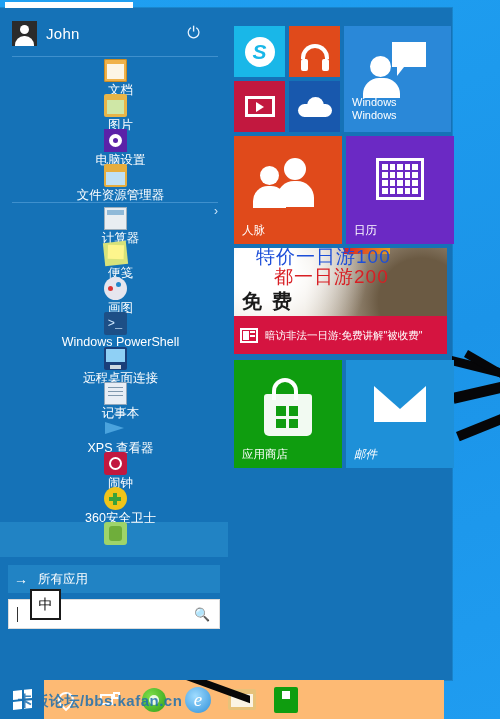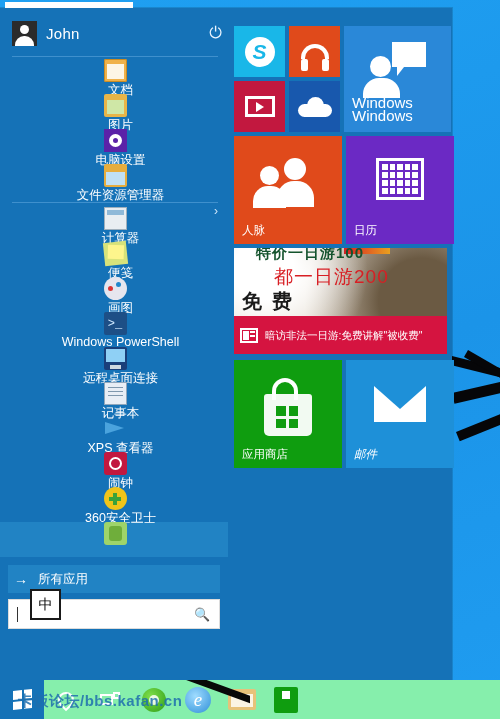--- a/index.html
+++ b/index.html
@@ -20,21 +20,21 @@
   
   #startmenu{
     position:absolute;left:0;top:8px;width:452px;height:672px;
     background:#1572b7;
     box-shadow:0 0 0 1px rgba(0,0,0,.15);
   }
   #topstrip{position:absolute;left:5px;top:-6px;width:128px;height:14px;background:#ffffff;}
 
   
   #leftcol{position:absolute;left:0;top:0;width:228px;height:672px;background:#1572b7;}
-  .userrow{display:flex;align-items:center;height:34px;margin:8px 2px 0 12px;}
+  .userrow{display:flex;align-items:center;height:34px;margin:8px 24px 0 12px;}
   .avatar{width:25px;height:25px;background:#2b2b2b;position:relative;flex:none;overflow:hidden;}
   .avatar::before{content:"";position:absolute;left:8px;top:4px;width:9px;height:9px;border-radius:50%;background:#fff;}
   .avatar::after{content:"";position:absolute;left:3px;top:15px;width:19px;height:13px;border-radius:9px 9px 0 0;background:#fff;}
   .username{color:#ffffff;font-size:15px;margin-left:9px;letter-spacing:.3px;}
   .powerbtn{margin-left:auto;color:#e9f4ff;font-size:16px;line-height:1;padding:2px 4px;cursor:default;}
   .divider{height:1px;background:#3f90cd;margin:6px 10px 0 12px;}
 
   .applist{margin-top:2px;}
   .appitem{display:flex;align-items:center;height:35px;padding-left:12px;padding-right:10px;cursor:default;flex-direction:column;}
   .appitem.selected{background:#2183c4;}
@@ -105,21 +105,21 @@
   #t-calendar{left:115px;top:128px;background:#6b29c4;}
   #t-news{left:3px;top:240px;width:213px;height:106px;background:#d51440;}
   #t-store{left:3px;top:352px;background:#0f9d0f;}
   #t-mail{left:115px;top:352px;background:#1e90d8;font-style:italic;}
 
   .newsphoto{position:absolute;left:0;top:0;width:100%;height:68px;overflow:hidden;background:#e9e2d8;}
   .np-bg{position:absolute;inset:0;background:
      radial-gradient(circle at 14% 32%, #ffffff 0 16%, rgba(255,255,255,0) 55%),
      radial-gradient(circle at 88% 78%, #6b5a43 0 22%, rgba(107,90,67,0) 60%),
      linear-gradient(180deg,#d8cfc2 0%,#efe9e0 40%,#ddd3c4 100%);}
-  .np-t1{position:absolute;left:22px;top:-4px;font-size:15px;font-weight:bold;color:#14532d;white-space:nowrap;letter-spacing:1px;}
+  .np-t1{position:absolute;left:22px;top:-4px;font-size:19px;font-weight:normal;color:#1d4ed8;white-space:nowrap;letter-spacing:1px;}
   .np-t2{position:absolute;left:40px;top:16px;font-size:19px;font-weight:normal;color:#d81f24;white-space:nowrap;letter-spacing:1px;}
   .np-t3{position:absolute;left:8px;top:40px;font-size:20px;font-weight:bold;color:#1b1b1b;white-space:nowrap;letter-spacing:10px;}
   .np-flag{position:absolute;left:110px;top:-6px;width:46px;height:12px;background:linear-gradient(90deg,#d81f24,#e8a020);}
   .newsbar{position:absolute;left:0;bottom:0;width:100%;height:38px;background:#d51440;display:flex;align-items:center;padding:0 6px;box-sizing:border-box;}
   .newsico{width:18px;height:15px;flex:none;border:2px solid #fff;box-sizing:border-box;position:relative;margin-right:7px;}
   .newsico::before{content:"";position:absolute;left:1px;top:1px;width:6px;height:9px;background:#fff;}
   .newsico::after{content:"";position:absolute;right:1px;top:1px;width:5px;height:2px;background:#fff;box-shadow:0 4px 0 #fff;}
   .newstxt{font-size:10.5px;line-height:12px;color:#fff;}
 
   
@@ -137,31 +137,31 @@
   .g-people .b1{position:absolute;left:-3px;top:28px;width:33px;height:22px;border-radius:15px 15px 0 0;background:#fff;}
   .g-people .h2{position:absolute;left:28px;top:0px;width:22px;height:22px;border-radius:50%;background:#fff;}
   .g-people .b2{position:absolute;left:21px;top:23px;width:37px;height:26px;border-radius:17px 17px 0 0;background:#fff;}
   .g-cal{position:absolute;left:30px;top:22px;width:48px;height:42px;border:3px solid #fff;box-sizing:border-box;display:grid;grid-template-columns:repeat(5,1fr);grid-template-rows:repeat(4,1fr);gap:2px;padding:3px;}
   .g-cal i{background:#fff;display:block;}
   .g-fb{position:absolute;left:22px;top:16px;width:62px;height:52px;}
   .g-fb .ph{position:absolute;left:4px;top:14px;width:21px;height:21px;border-radius:50%;background:#fff;}
   .g-fb .pb{position:absolute;left:-3px;top:36px;width:37px;height:20px;border-radius:16px 16px 0 0;background:#fff;}
   .g-fb .bub{position:absolute;left:26px;top:0;width:34px;height:25px;background:#fff;}
   .g-fb .bub::after{content:"";position:absolute;left:5px;top:25px;border-left:7px solid #fff;border-bottom:9px solid transparent;}
-  .fb-label{position:absolute;left:8px;bottom:10px;font-size:15px;line-height:13px;color:#fff;}
+  .fb-label{position:absolute;left:8px;bottom:10px;font-size:11px;line-height:13px;color:#fff;}
   .g-bag{position:absolute;left:26px;top:18px;width:56px;height:58px;}
   .g-bag .body{position:absolute;left:4px;top:16px;width:48px;height:42px;background:#fff;border-radius:3px 3px 5px 5px;opacity:.95;}
   .g-bag .handle{position:absolute;left:12px;top:0;width:26px;height:22px;border:4px solid #fff;border-bottom:none;border-radius:14px 14px 0 0;box-sizing:border-box;}
   .g-bag .win{position:absolute;left:16px;top:28px;width:22px;height:22px;display:grid;grid-template-columns:1fr 1fr;grid-template-rows:1fr 1fr;gap:3px;}
   .g-bag .win i{background:#0f9d0f;}
   .g-mail{position:absolute;left:28px;top:26px;width:52px;height:36px;background:#fff;}
   .g-mail::before{content:"";position:absolute;left:0;top:0;width:0;height:0;border-left:26px solid transparent;border-right:26px solid transparent;border-top:23px solid #1e90d8;}
 
   
-  #taskbar{position:absolute;left:0;bottom:0;width:500px;height:39px;background:#86efac;display:flex;align-items:center;}
+  #taskbar{position:absolute;left:0;bottom:0;width:444px;height:39px;background:#fdba74;display:flex;align-items:center;}
   .tbstart{width:44px;height:39px;display:flex;align-items:center;justify-content:center;background:#1572b7;cursor:default;}
   .winlogo{width:19px;height:19px;display:grid;grid-template-columns:1fr 1fr;grid-template-rows:1fr 1fr;gap:2px;transform:skewY(-6deg);}
   .winlogo i{background:#fff;}
   .tbitem{width:44px;height:39px;display:flex;align-items:center;justify-content:center;cursor:default;}
   .tb-cortana{width:16px;height:16px;border:2px solid #fff;border-radius:50% 50% 50% 0;box-sizing:border-box;transform:rotate(-45deg);}
   .tb-taskview{width:20px;height:15px;position:relative;}
   .tb-taskview::before{content:"";position:absolute;left:0;top:2px;width:13px;height:11px;border:2px solid #fff;box-sizing:border-box;}
   .tb-taskview::after{content:"";position:absolute;right:0;top:0;width:7px;height:7px;border:2px solid #fff;box-sizing:border-box;}
   .tb-360{width:24px;height:24px;border-radius:50%;background:radial-gradient(circle at 35% 35%,#7ede4a,#2f9e18);position:relative;}
   .tb-360::after{content:"";position:absolute;left:7px;top:7px;width:10px;height:10px;border-radius:50%;background:#eafbe0;}

